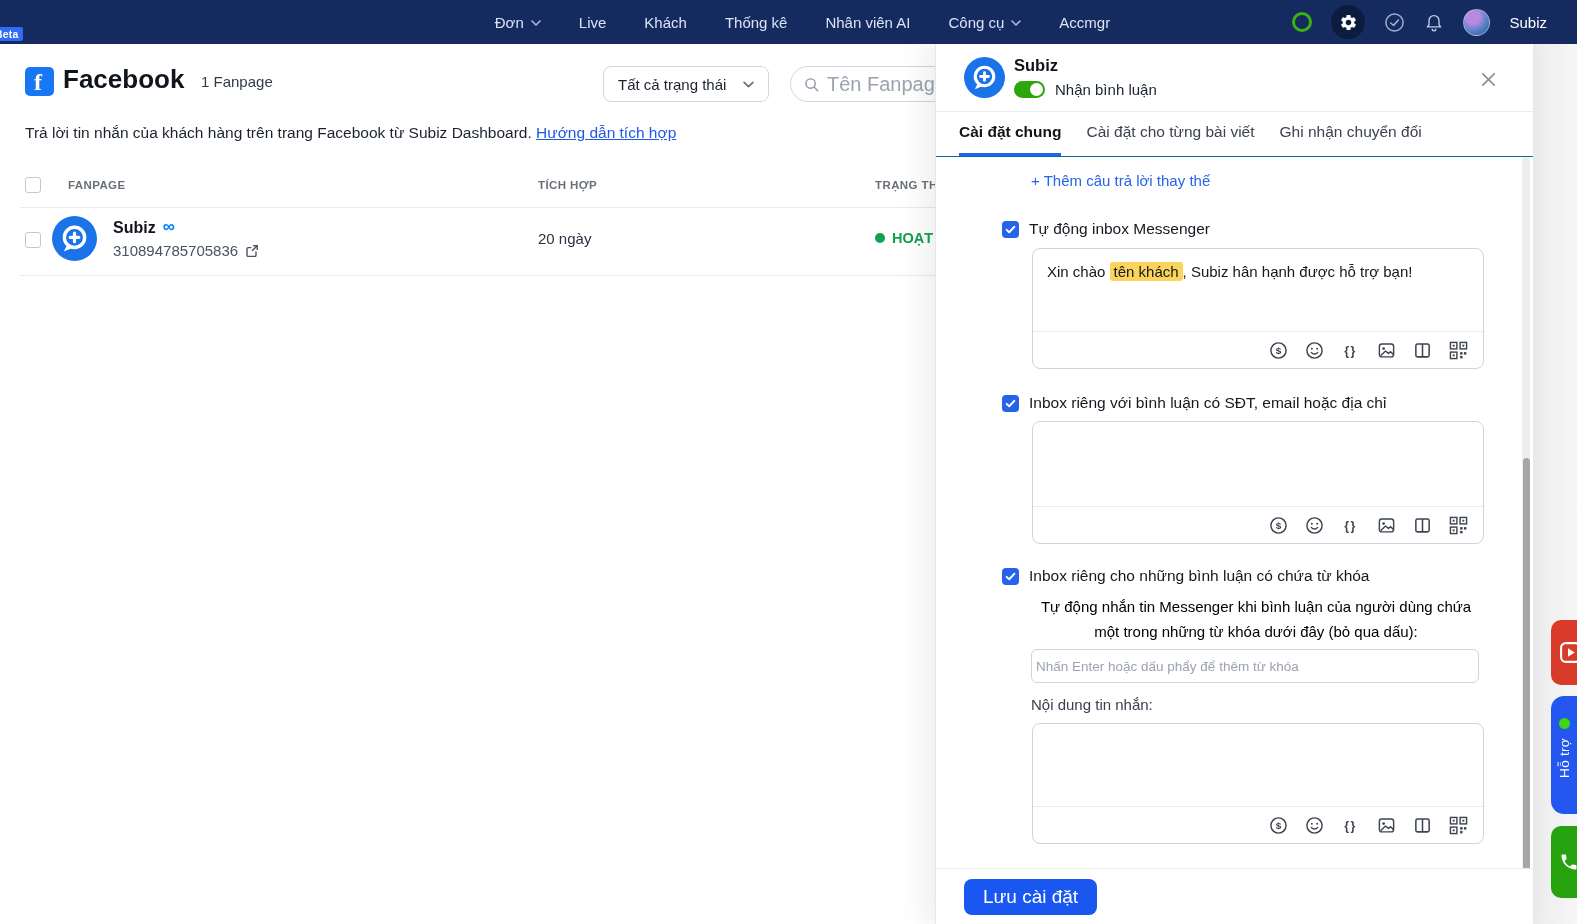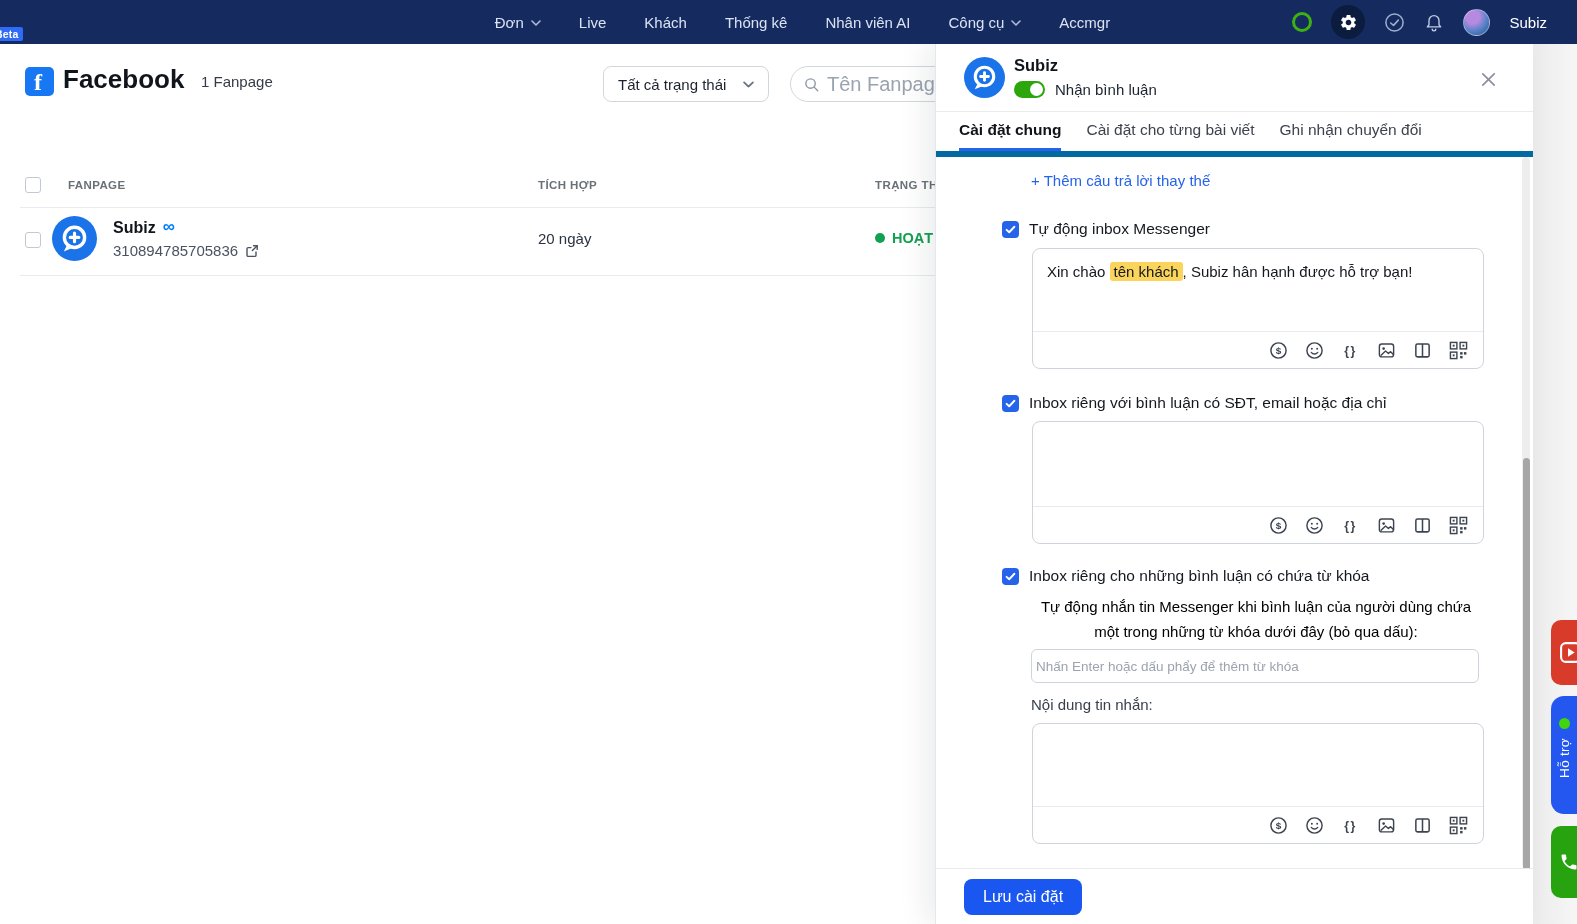--- a/index.html
+++ b/index.html
@@ -59,21 +59,21 @@
   .panel { position:absolute; left:935px; top:44px; width:598px; height:880px; background:#fff; z-index:10; border-left:1px solid #e4e7ec; box-shadow:-10px 0 26px rgba(16,24,40,.08); }
   .panel-header { position:absolute; left:0; top:0; width:100%; height:68px; border-bottom:1px solid #e8eaee; }
   .panel-avatar { position:absolute; left:28px; top:13px; width:41px; height:41px; }
   .panel-title { position:absolute; left:78px; top:12px; font-size:16.5px; font-weight:600; color:#10151c; }
   .toggle-row { position:absolute; left:78px; top:37px; display:flex; align-items:center; gap:10px; }
   .toggle { width:31px; height:17px; border-radius:9px; background:#2da50c; position:relative; cursor:pointer; }
   .toggle .knob { position:absolute; right:2px; top:2px; width:13px; height:13px; border-radius:50%; background:#fff; }
   .toggle-label { font-size:15px; color:#1b2430; }
   .panel-close { position:absolute; right:34px; top:24px; width:22px; height:22px; color:#8a919c; cursor:pointer; display:flex; align-items:center; justify-content:center; }
 
-  .panel-tabs { position:absolute; left:0; top:68px; width:100%; height:45px; border-bottom:6px solid #0369a1; display:flex; align-items:stretch; gap:25px; padding-left:23px; }
+  .panel-tabs { position:absolute; left:0; top:68px; width:100%; height:45px; border-bottom:1px solid #0369a1; display:flex; align-items:stretch; gap:25px; padding-left:23px; }
   .tab { display:flex; align-items:center; font-size:15.5px; color:#3c434e; cursor:pointer; border-bottom:3px solid transparent; padding-bottom:1px; }
   .tab.active { color:#101418; font-weight:700; border-bottom-color:#2563eb; }
 
   .panel-content { position:absolute; left:0; top:113px; width:100%; height:711px; }
   .add-link { position:absolute; left:95px; top:15px; font-size:15px; color:#2563eb; cursor:pointer; }
   .cb-row { position:absolute; display:flex; align-items:flex-start; gap:10px; left:66px; }
   .cb-checked { width:17px; height:17px; border-radius:4px; background:#2563eb; display:flex; align-items:center; justify-content:center; flex:none; margin-top:1px; cursor:pointer; }
   .cb-label { font-size:15.5px; color:#14181f; }
   .cb-row-1 { top:63px; } .cb-row-2 { top:237px; } .cb-row-3 { top:410px; }
 
@@ -86,21 +86,21 @@
 
   .kw-desc { position:absolute; left:95px; top:437px; width:450px; font-size:15px; color:#000000; line-height:25px;text-align:center; }
   .kw-input { position:absolute; left:95px; top:492px; width:448px; height:34px; border:1px solid #cfd4dc; border-radius:6px; padding:0 4px; font-size:13.5px; color:#1c232e; outline:none; font-family:inherit; }
   .kw-input::placeholder { color:#9ca3af; }
   .msg-label { position:absolute; left:95px; top:539px; font-size:15px; color:#39414d; }
 
   .panel-scroll-track { position:absolute; left:586px; top:113px; width:8px; height:711px; background:#ededed; border-radius:4px; }
   .panel-scroll-thumb { position:absolute; left:0.5px; top:301px; width:7px; height:452px; background:#a6a6a6; border-radius:4px; }
 
   .panel-footer { position:absolute; left:0; top:824px; width:100%; height:56px; border-top:1px solid #e8eaee; background:#fff; }
-  .save-btn { position:absolute; left:28px; top:10px; height:36px; padding:0 19px; background:#1a56f0; border:none; border-radius:8px; color:#fff; font-size:16px; font-family:inherit; cursor:pointer; }
+  .save-btn { position:absolute; left:28px; top:10px; height:36px; padding:0 19px; background:#1a56f0; border:none; border-radius:8px; color:#fff; font-size:19px; font-family:inherit; cursor:pointer; }
 
   svg { display:block; }
 </style>
 </head>
 <body>
 
 <svg width="0" height="0" style="position:absolute">
   <defs>
     <symbol id="i-chevron" viewBox="0 0 10 6">
         <path d="M1 1 L5 5 L9 1" fill="none" stroke="currentColor" stroke-width="1.6" stroke-linecap="round" stroke-linejoin="round"></path>
@@ -246,20 +246,24 @@
           <use href="#i-chevron"></use>
         </svg>
     </div>
     <div class="search-box">
       <svg width="15" height="15" style="color:#8d97a5">
           <use href="#i-search"></use>
         </svg>
       <input type="text" placeholder="Tên Fanpage" style="">
     </div>
 
+    <div class="desc-line">
+      <span>Trả lời tin nhắn của khách hàng trên trang Facebook từ Subiz Dashboard.</span>
+      <a>Hướng dẫn tích hợp</a>
+    </div>
 
     <div class="thead-cb">
         <div class="cb-empty"></div>
       </div>
     <div class="th th-fanpage">FANPAGE</div>
     <div class="th th-integration">TÍCH HỢP</div>
     <div class="th th-status">TRẠNG THÁI</div>
     <div class="thead-line"></div>
 
     <div>

